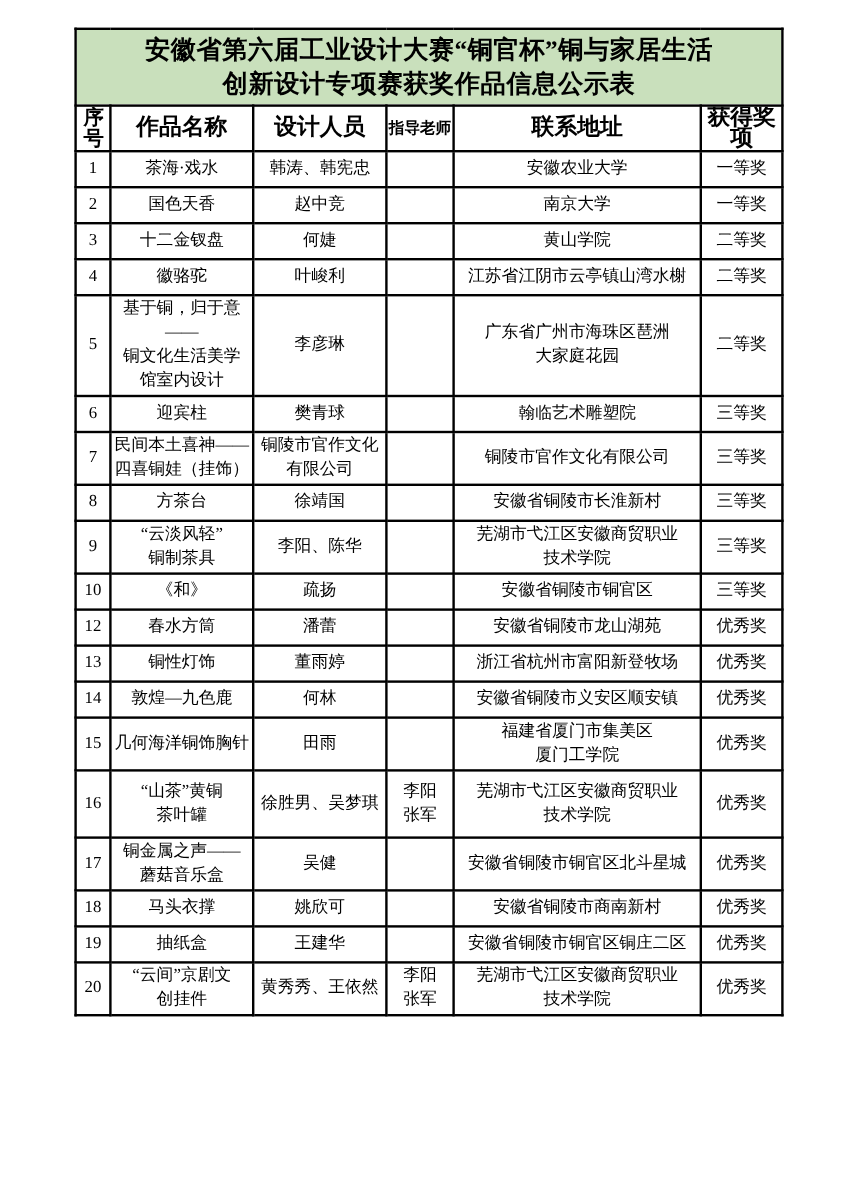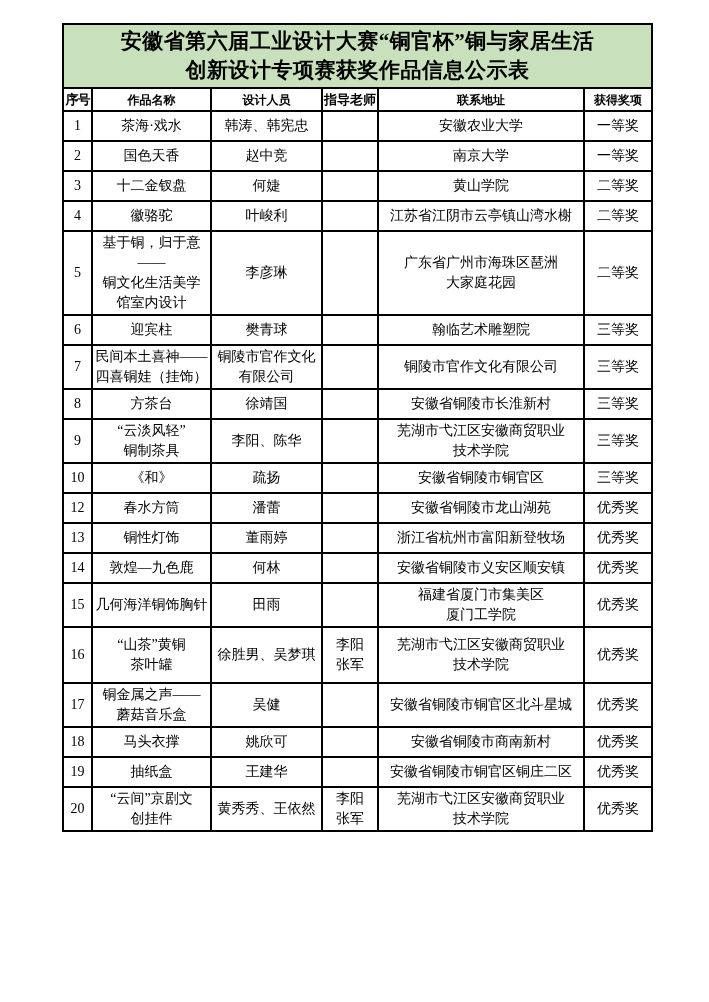--- a/index.html
+++ b/index.html
@@ -34,27 +34,27 @@
   .title-cell{
     background:var(--title-bg);
     font-weight:bold;
     font-size:21px;
     line-height:29px;
     height:64px;
     letter-spacing:0.5px;
   }
   .head-row th{
     font-weight:bold;
-    font-size:12px;
+    font-size:19px;
     height:23px;
     line-height:18px;
     padding:0;
   }
   .head-row th.col-teacher{font-size:13px;}
-  .head-row th.col-no{font-size:13px;letter-spacing:-1px;margin-left:10px;}
+  .head-row th.col-no{font-size:17px;letter-spacing:-1px;margin-left:10px;}
   tbody td{
     font-size:14px;
     line-height:20px;
   }
   tbody tr{height:30px;}
   tbody td.col-no{font-family:"Liberation Serif","DejaVu Serif",serif;}
 </style>
 </head>
 <body>
 

